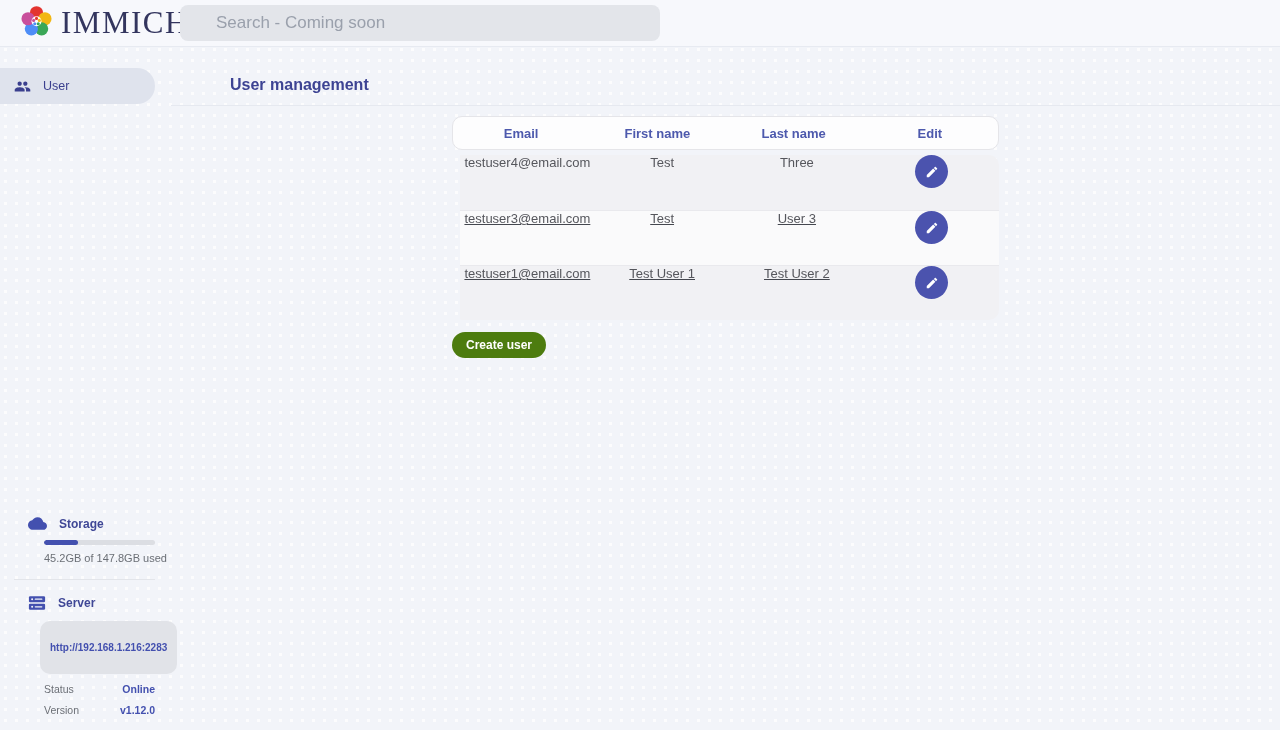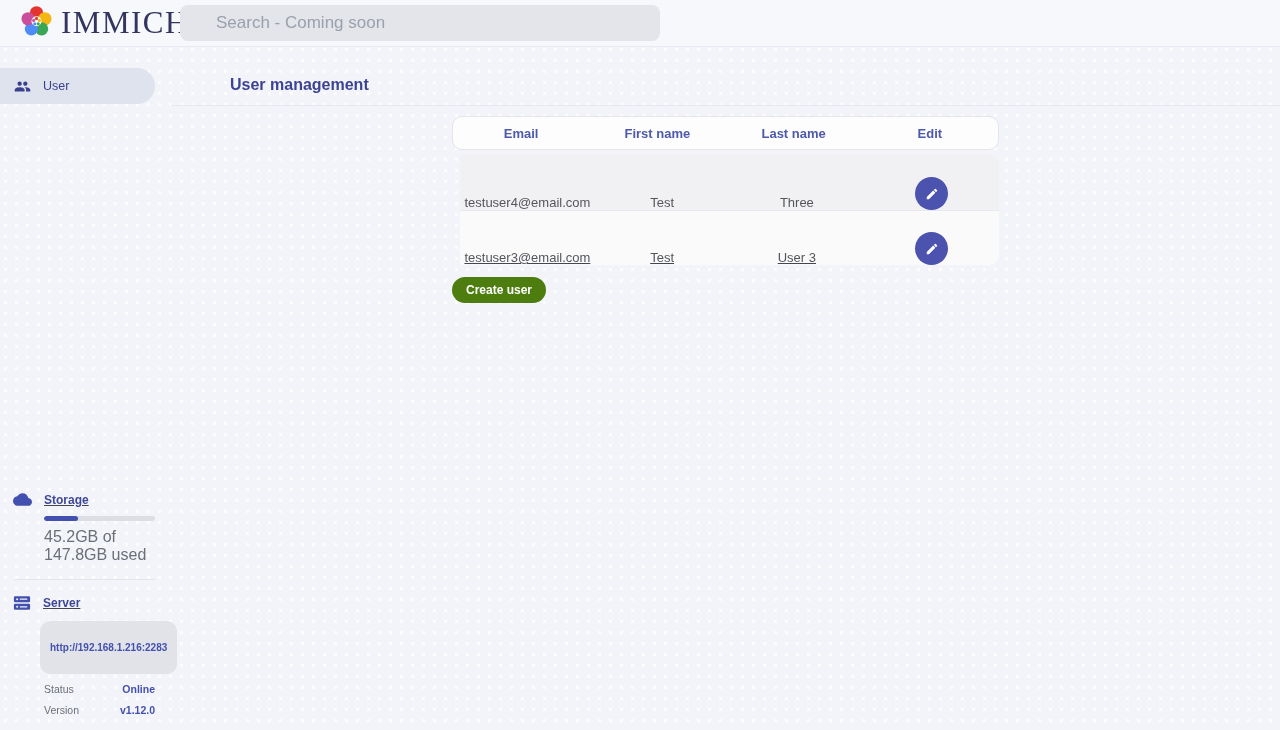--- a/index.html
+++ b/index.html
@@ -54,42 +54,42 @@
   .content { position:absolute; left:452px; top:116px; width:547px; }
   .section-label {
     font-size:11px; letter-spacing:.7px; color:#7a8090; font-weight:500; margin-bottom:17px;
   }
   .table-head {
     height:34px; background:#fdfdfe; border:1px solid #e5e5e9; border-radius:10px;
     display:flex; align-items:center;
   }
   .table-head .col { flex:1; text-align:center; font-size:13px; font-weight:bold; color:#4d59ad; }
   .table-body { margin-top:5px; border-radius:10px; overflow:hidden; }
-  .t-row { height:55px; display:flex; align-items:flex-end;margin-left:8px; }
+  .t-row { height:55px; display:flex; align-items:flex-start;margin-left:8px; }
   .t-row.odd  { background:#f1f1f4; }
   .t-row.even { background:#fafafb; }
   .t-row + .t-row { border-top:1px solid #e9e9ed;text-decoration:underline; }
   .t-row .col { flex:1; text-align:center; font-size:13px; color:#55565c; }
   .edit-btn {
     width:33px; height:33px; border-radius:50%; background:#4b53ae; border:none;
     display:inline-flex; align-items:center; justify-content:center; cursor:pointer;
   }
   .create-btn {
     margin-top:12px; height:26px; padding:0 14px; border:none; border-radius:13px;
     background:#4d7c0f; color:#fff; font-size:12px; font-weight:bold; cursor:pointer;
     font-family:"Liberation Sans", sans-serif;
   }
 
   
   .side-footer { position:absolute; left:0; bottom:0; width:171px; }
-  .sf-head { display:flex; align-items:center; gap:12px; padding-left:13px;text-decoration:underline; }
+  .sf-head { display:flex; align-items:center; gap:12px; padding-left:28px; }
   .sf-title { font-size:12px; font-weight:bold; color:#3f4796; }
   .progress-track { margin:7px 0 0 44px; width:111px; height:5px; background:#dcdee3; border-radius:3px; overflow:hidden; }
   .progress-fill { height:100%; background:#4350af; border-radius:3px; }
-  .sf-sub { margin:7px 0 0 44px; font-size:16px; color:#6b6f76; }
+  .sf-sub { margin:7px 0 0 44px; font-size:11px; color:#6b6f76; }
   .sf-divider { margin:15px 0 14px 14px; width:141px; height:1px; background:#e3e5ea; }
   .url-pill {
     margin:9px 0 0 40px; display:inline-block; background:#e1e3e8; border-radius:10px;
     padding:21px 10px; font-size:10px; font-weight:bold; color:#4350af;
   }
   .kv-row { margin:9px 0 0 44px; width:111px; display:flex; justify-content:space-between; align-items:baseline; }
   .kv-label { font-size:10.5px; color:#6b6f76; }
   .kv-value { font-size:10.5px; font-weight:bold; color:#4350af; }
   .pad-bottom { height:14px; }
 </style>
@@ -161,20 +161,34 @@
       <span class="col">
         <button class="edit-btn">
           <span style="display:inline-flex;">
             <svg width="14" height="14" viewBox="0 0 24 24" fill="#ffffff">
                 <path d="M3 17.25V21h3.75L17.81 9.94l-3.75-3.75L3 17.25zM20.71 7.04c.39-.39.39-1.02 0-1.41l-2.34-2.34c-.39-.39-1.02-.39-1.41 0l-1.83 1.83 3.75 3.75 1.83-1.83z"></path>
               </svg>
           </span>
         </button>
       </span>
     </div>
+    <div class="t-row odd">
+      <span class="col">testuser1@email.com</span>
+      <span class="col">Test User 1</span>
+      <span class="col">Test User 2</span>
+      <span class="col">
+        <button class="edit-btn">
+          <span style="display:inline-flex;">
+            <svg width="14" height="14" viewBox="0 0 24 24" fill="#ffffff">
+                <path d="M3 17.25V21h3.75L17.81 9.94l-3.75-3.75L3 17.25zM20.71 7.04c.39-.39.39-1.02 0-1.41l-2.34-2.34c-.39-.39-1.02-.39-1.41 0l-1.83 1.83 3.75 3.75 1.83-1.83z"></path>
+              </svg>
+          </span>
+        </button>
+      </span>
+    </div>
   </div>
 
   <button class="create-btn">Create user</button>
 </div>
 
 <div class="side-footer">
   <div class="sf-head">
     <span style="display:inline-flex;">
       <svg width="19" height="19" viewBox="0 0 24 24" fill="#4350af">
         <path d="M19.35 10.04C18.67 6.59 15.64 4 12 4 9.11 4 6.6 5.64 5.35 8.04 2.34 8.36 0 10.91 0 14c0 3.31 2.69 6 6 6h13c2.76 0 5-2.24 5-5 0-2.64-2.05-4.78-4.65-4.96z"></path>

